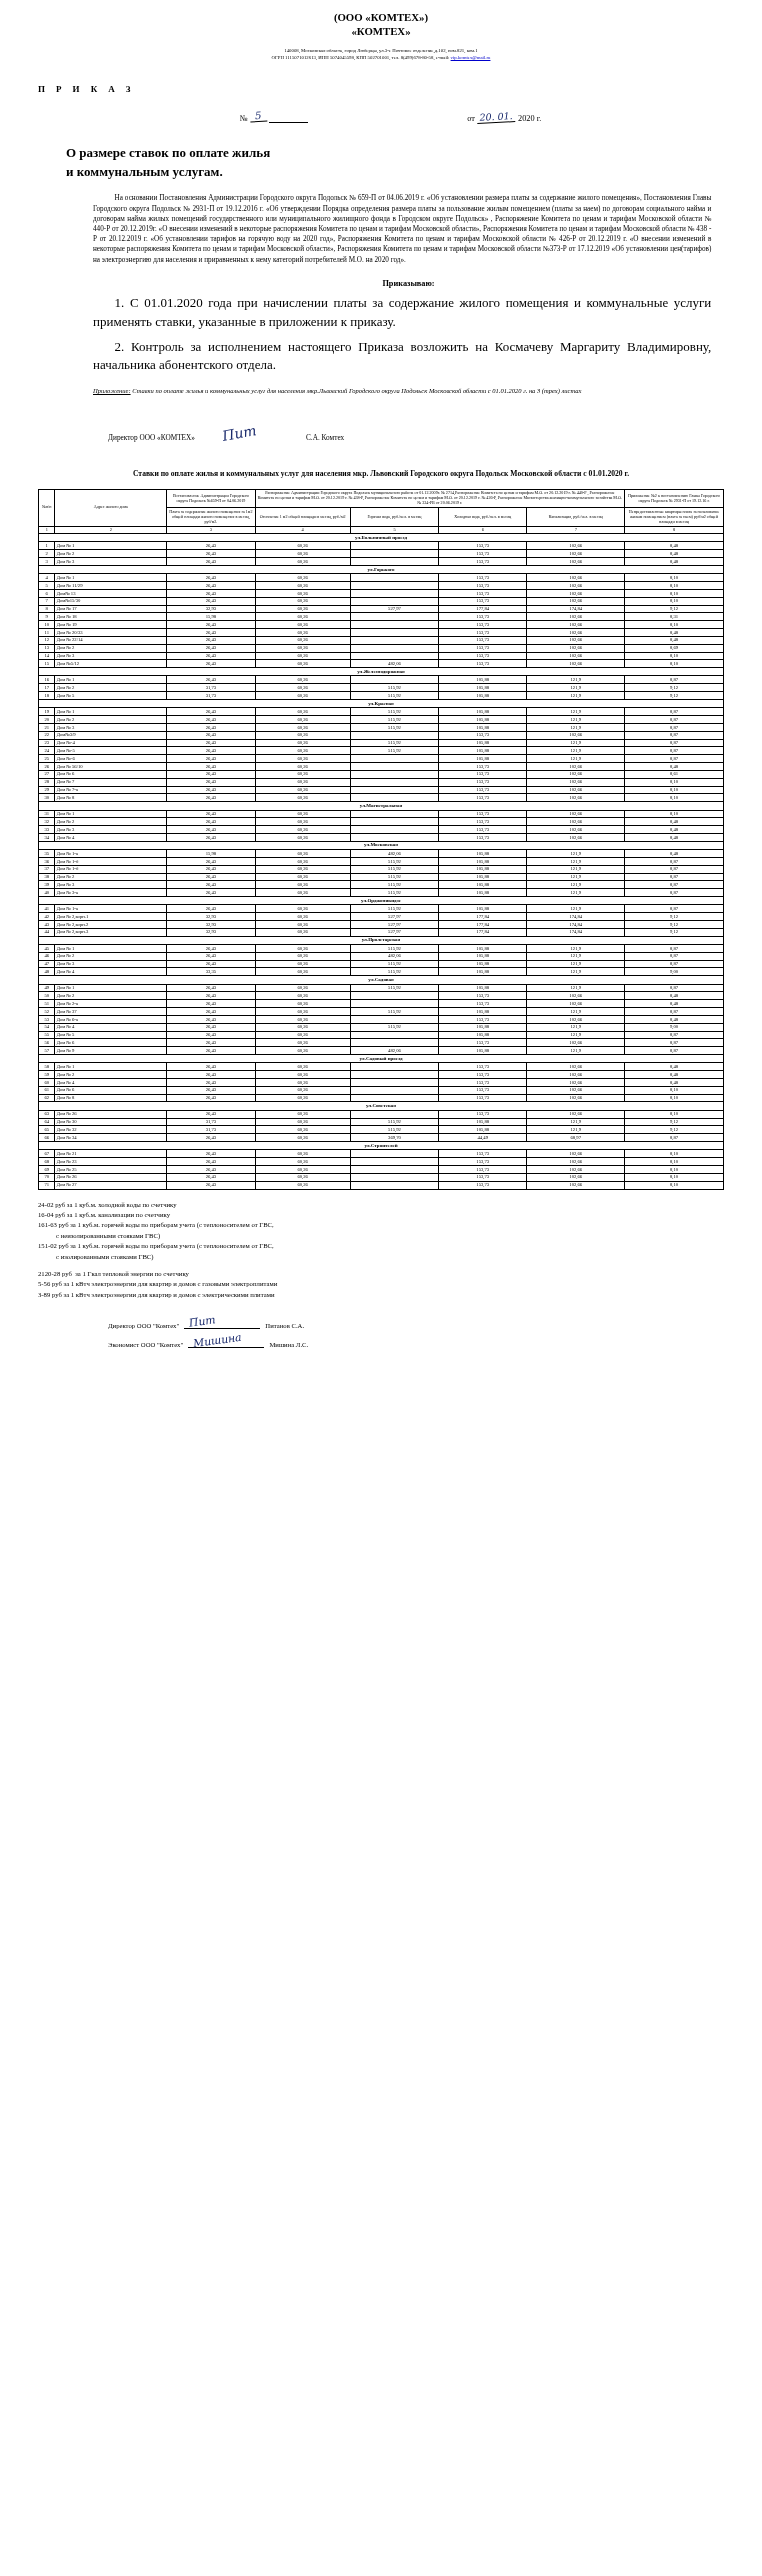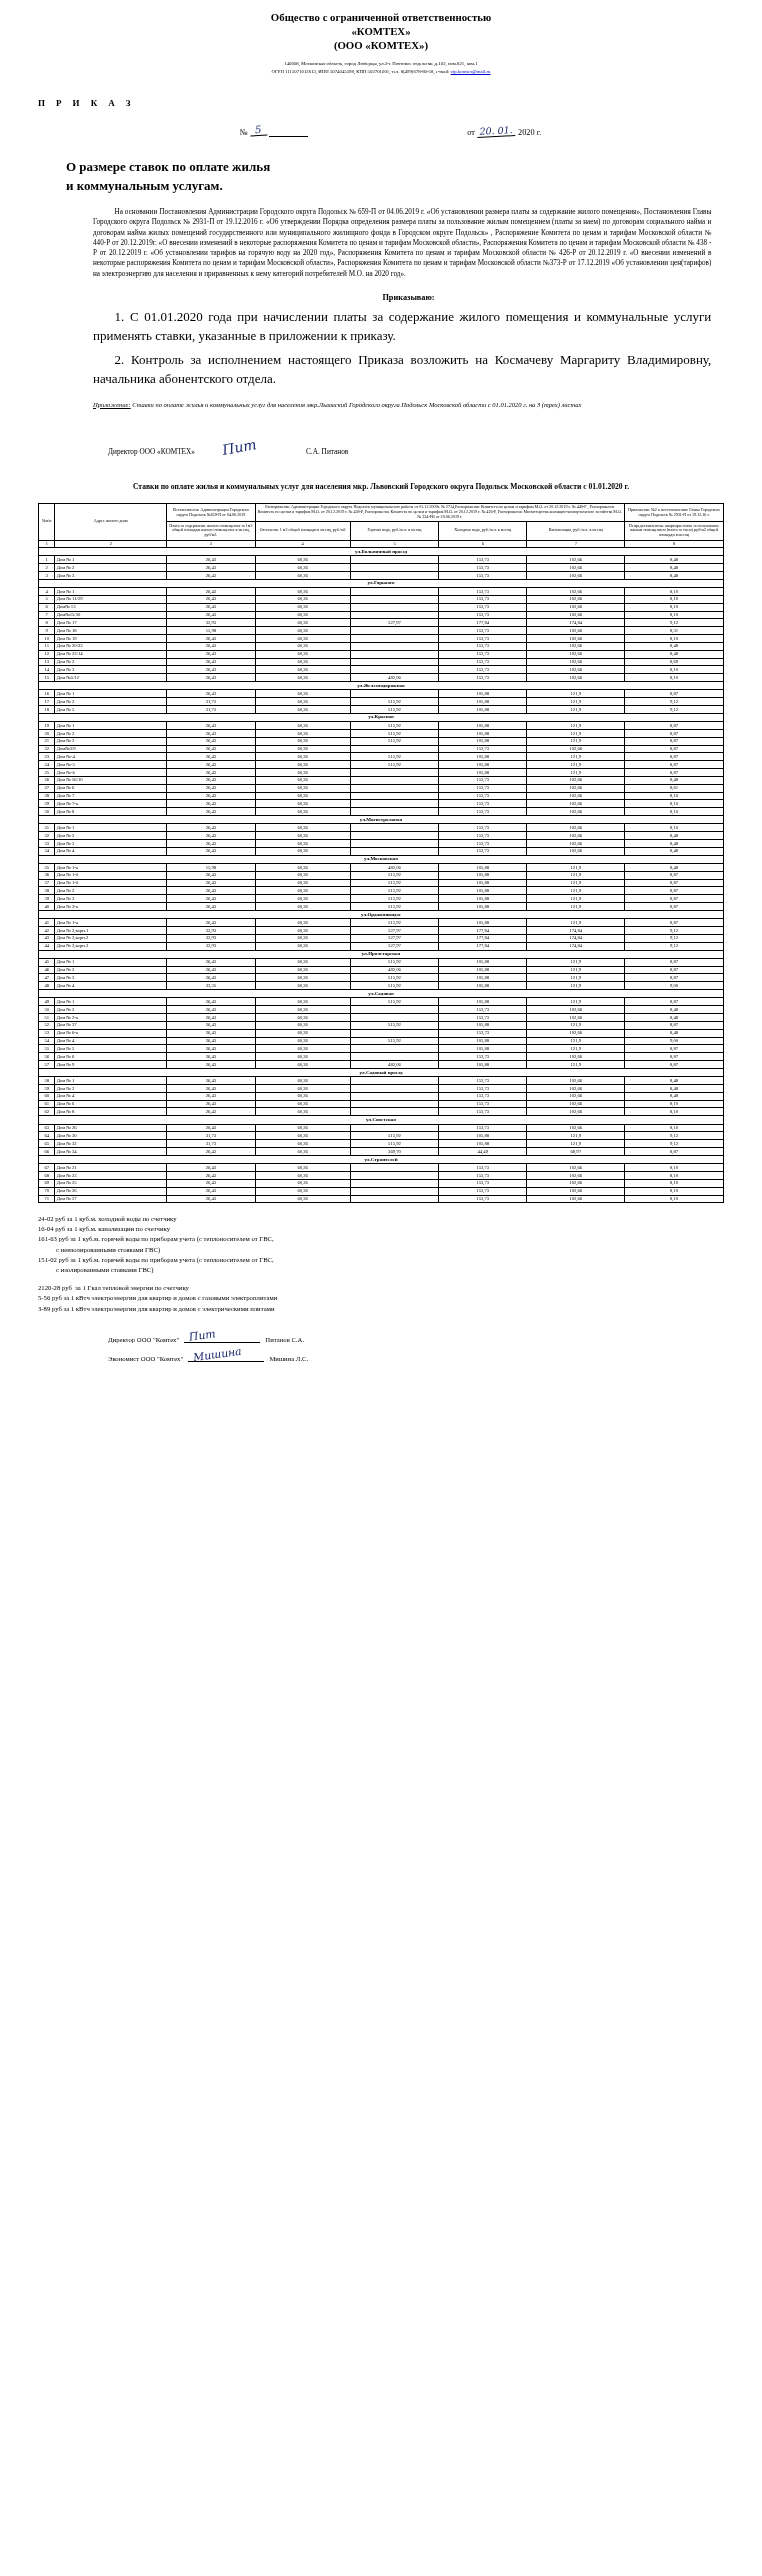--- a/index.html
+++ b/index.html
@@ -123,23 +123,22 @@
     font-family: "DejaVu Serif", serif; font-style: italic; font-size: 10.8px;
     color: #1a2a6c; transform: rotate(-8deg); white-space: nowrap;
   }
 </style>
 </head>
 <body>
 
 <div class="page">
 
   <div>
-    <div class="org-title">Общество с ограниченной ответственностью</div>
+    <div class="org-sub">(ООО «КОМТЕХ»)</div>
     <div class="org-sub">«КОМТЕХ»</div>
-    <div class="org-sub">(ООО «КОМТЕХ»)</div>
     <div class="org-addr">
       <div>140008, Московская область, город Люберцы, ул.3-е Почтовое отделение,д.102, пом.821, ком.1</div>
       <div>
         <span>ОГРН 1115071012613, ИНН 5074045598, КПП 502701001, тел. 8(499)678-80-58, e-mail:</span>
         <a href="#">vip.komtex@mail.ru</a>
       </div>
     </div>
   </div>
 
   <div class="prikaz-word">П Р И К А З</div>
@@ -172,21 +171,21 @@
   <div class="prilozhenie">
     <u>Приложение:</u>
     <span>Ставки по оплате жилья и коммунальных услуг для населения мкр.Львовский Городского округа Подольск Московской области  с  01.01.2020 г. на 3 (трех) листах</span>
   </div>
 
   <div class="sign-row">
     <span class="sign-title">Директор ООО «КОМТЕХ»</span>
     <span class="sign-space">
       <span class="sign-scribble">Пит</span>
     </span>
-    <span class="sign-name">С.А. Питанов</span>
+    <span class="sign-name">С.А. Комтех</span>
   </div>
 
   <div class="rates-title">Ставки по оплате жилья и  коммунальных услуг для населения  мкр. Львовский  Городского округа Подольск Московской области  с  01.01.2020 г.</div>
 
   <table class="rates">
     <colgroup>
       <col class="c1">
         <col class="c2">
         <col class="c3">
         <col class="c4">

